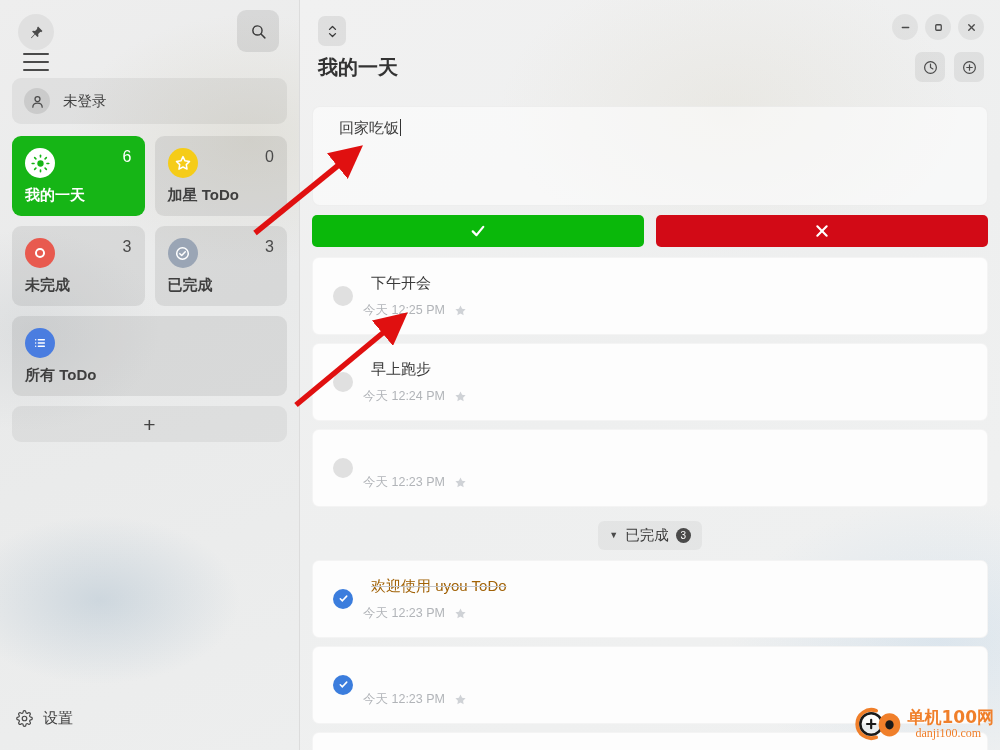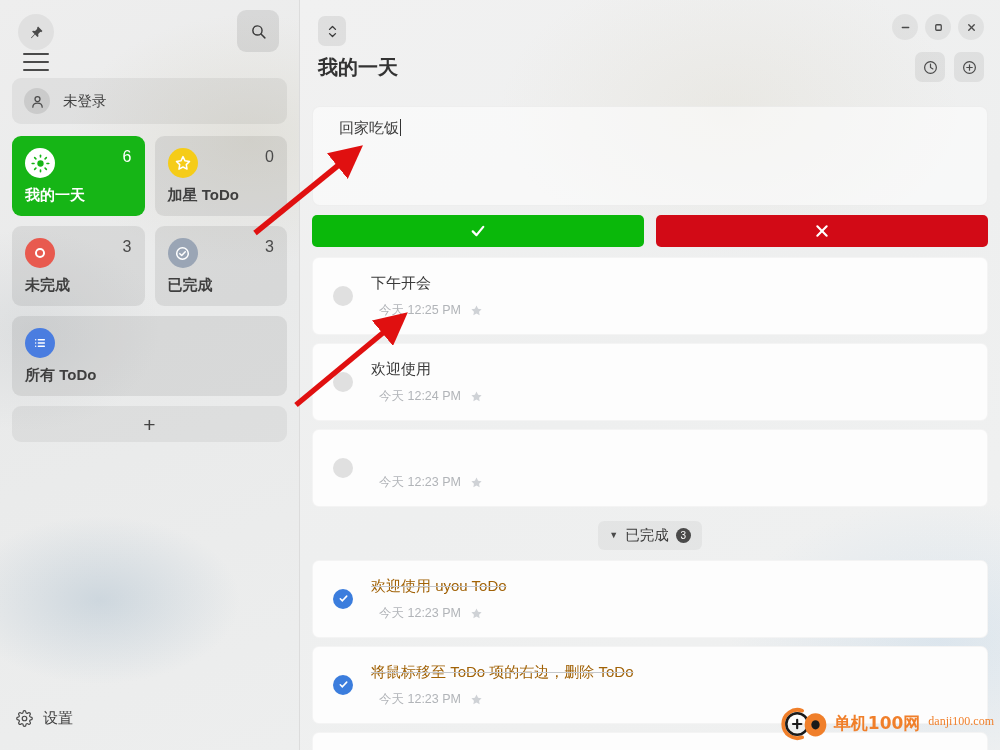--- a/index.html
+++ b/index.html
@@ -247,21 +247,21 @@
   .todo-title {
     position: absolute; left: 58px; top: 16px;
     font-size: 15px; color: #3a3a3a;
   }
   .todo-item.completed .todo-title {
     color: #a16207;
     text-decoration: line-through;
     text-decoration-color: #c4c7cb;
   }
   .todo-meta {
-    position: absolute; left: 66px; bottom: 15px;
+    position: absolute; left: 50px; bottom: 15px;
     display: flex; align-items: center; gap: 9px;
   }
   .todo-time { font-size: 12.5px; color: #b1b4b8; }
 
   .completed-header {
     display: flex; justify-content: center;
     margin: 14px 0 10px 0;
   }
   .completed-pill {
     display: inline-flex; align-items: center; gap: 7px;
@@ -283,21 +283,21 @@
 
   
   .arrows { position: absolute; left: 0; top: 0; width: 1000px; height: 750px; pointer-events: none; }
 
   
   .watermark {
     position: absolute; right: 6px; bottom: 6px;
     display: flex; align-items: center; gap: 5px;
     pointer-events: none;
   }
-  .wm-text { display: flex; flex-direction: row; line-height: 1.05; }
+  .wm-text { display: flex; flex-direction: column; line-height: 1.05; }
   .wm-cn {
     font-size: 17px; color: #f07f2a; font-weight: 700;
     font-family: "DejaVu Sans", sans-serif;
   }
   .wm-en {
     font-size: 12px; color: #f07f2a;
     font-family: "Liberation Serif", serif;
     margin-left: 8px;
   }
 </style>
@@ -503,21 +503,21 @@
           <span style="display:flex;">
             <svg width="13" height="13" viewBox="0 0 24 24" fill="#cfd2d6">
                 <path d="M12 2.8l2.9 5.9 6.5.95-4.7 4.6 1.1 6.45L12 17.65 6.2 20.7l1.1-6.45-4.7-4.6 6.5-.95z"></path>
               </svg>
           </span>
         </span>
       </div>
 
       <div class="todo-item">
         <span class="todo-radio"></span>
-        <span class="todo-title">欢迎使用</span>
+        <span class="todo-title">早上跑步</span>
         <span class="todo-meta">
           <span class="todo-time">今天 12:24 PM</span>
           <span style="display:flex;">
             <svg width="13" height="13" viewBox="0 0 24 24" fill="#cfd2d6">
                 <path d="M12 2.8l2.9 5.9 6.5.95-4.7 4.6 1.1 6.45L12 17.65 6.2 20.7l1.1-6.45-4.7-4.6 6.5-.95z"></path>
               </svg>
           </span>
         </span>
       </div>
 
@@ -557,21 +557,20 @@
           </span>
         </span>
       </div>
 
       <div class="todo-item completed">
         <span class="todo-radio done">
           <svg width="11" height="11" viewBox="0 0 24 24" fill="none" stroke="#ffffff" stroke-width="3.4" stroke-linecap="round" stroke-linejoin="round">
               <path d="M5 12.5l4.6 4.6L19 6.8"></path>
             </svg>
         </span>
-        <span class="todo-title">将鼠标移至 ToDo 项的右边，删除 ToDo</span>
         <span class="todo-meta">
           <span class="todo-time">今天 12:23 PM</span>
           <span style="display:flex;">
             <svg width="13" height="13" viewBox="0 0 24 24" fill="#cfd2d6">
                 <path d="M12 2.8l2.9 5.9 6.5.95-4.7 4.6 1.1 6.45L12 17.65 6.2 20.7l1.1-6.45-4.7-4.6 6.5-.95z"></path>
               </svg>
           </span>
         </span>
       </div>
 

